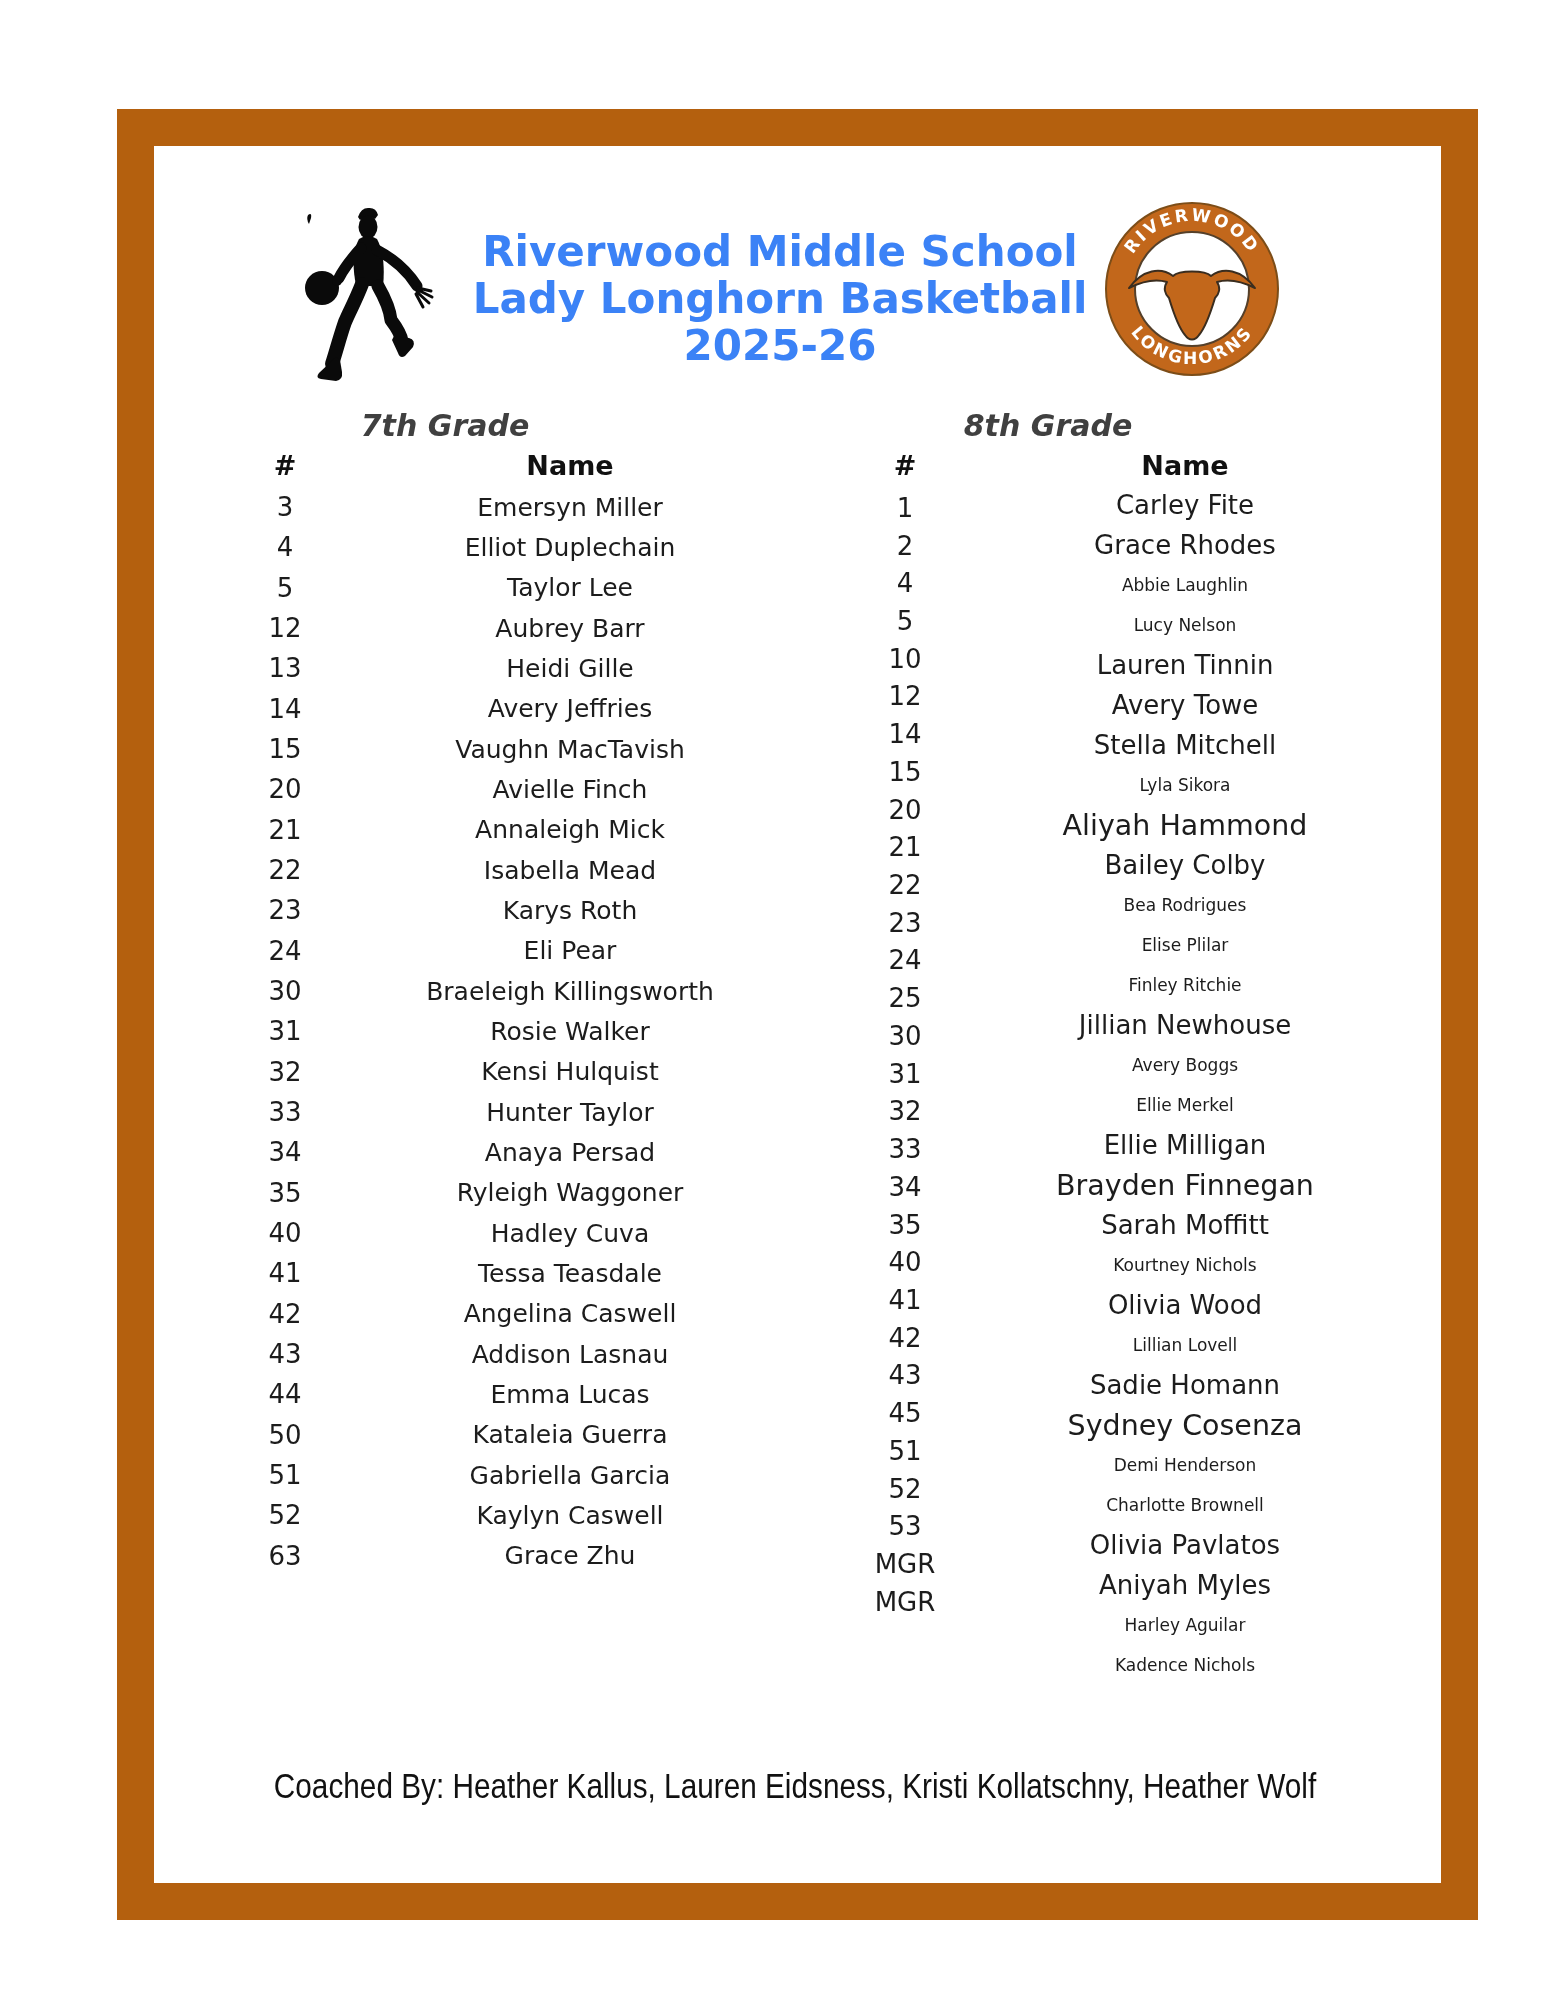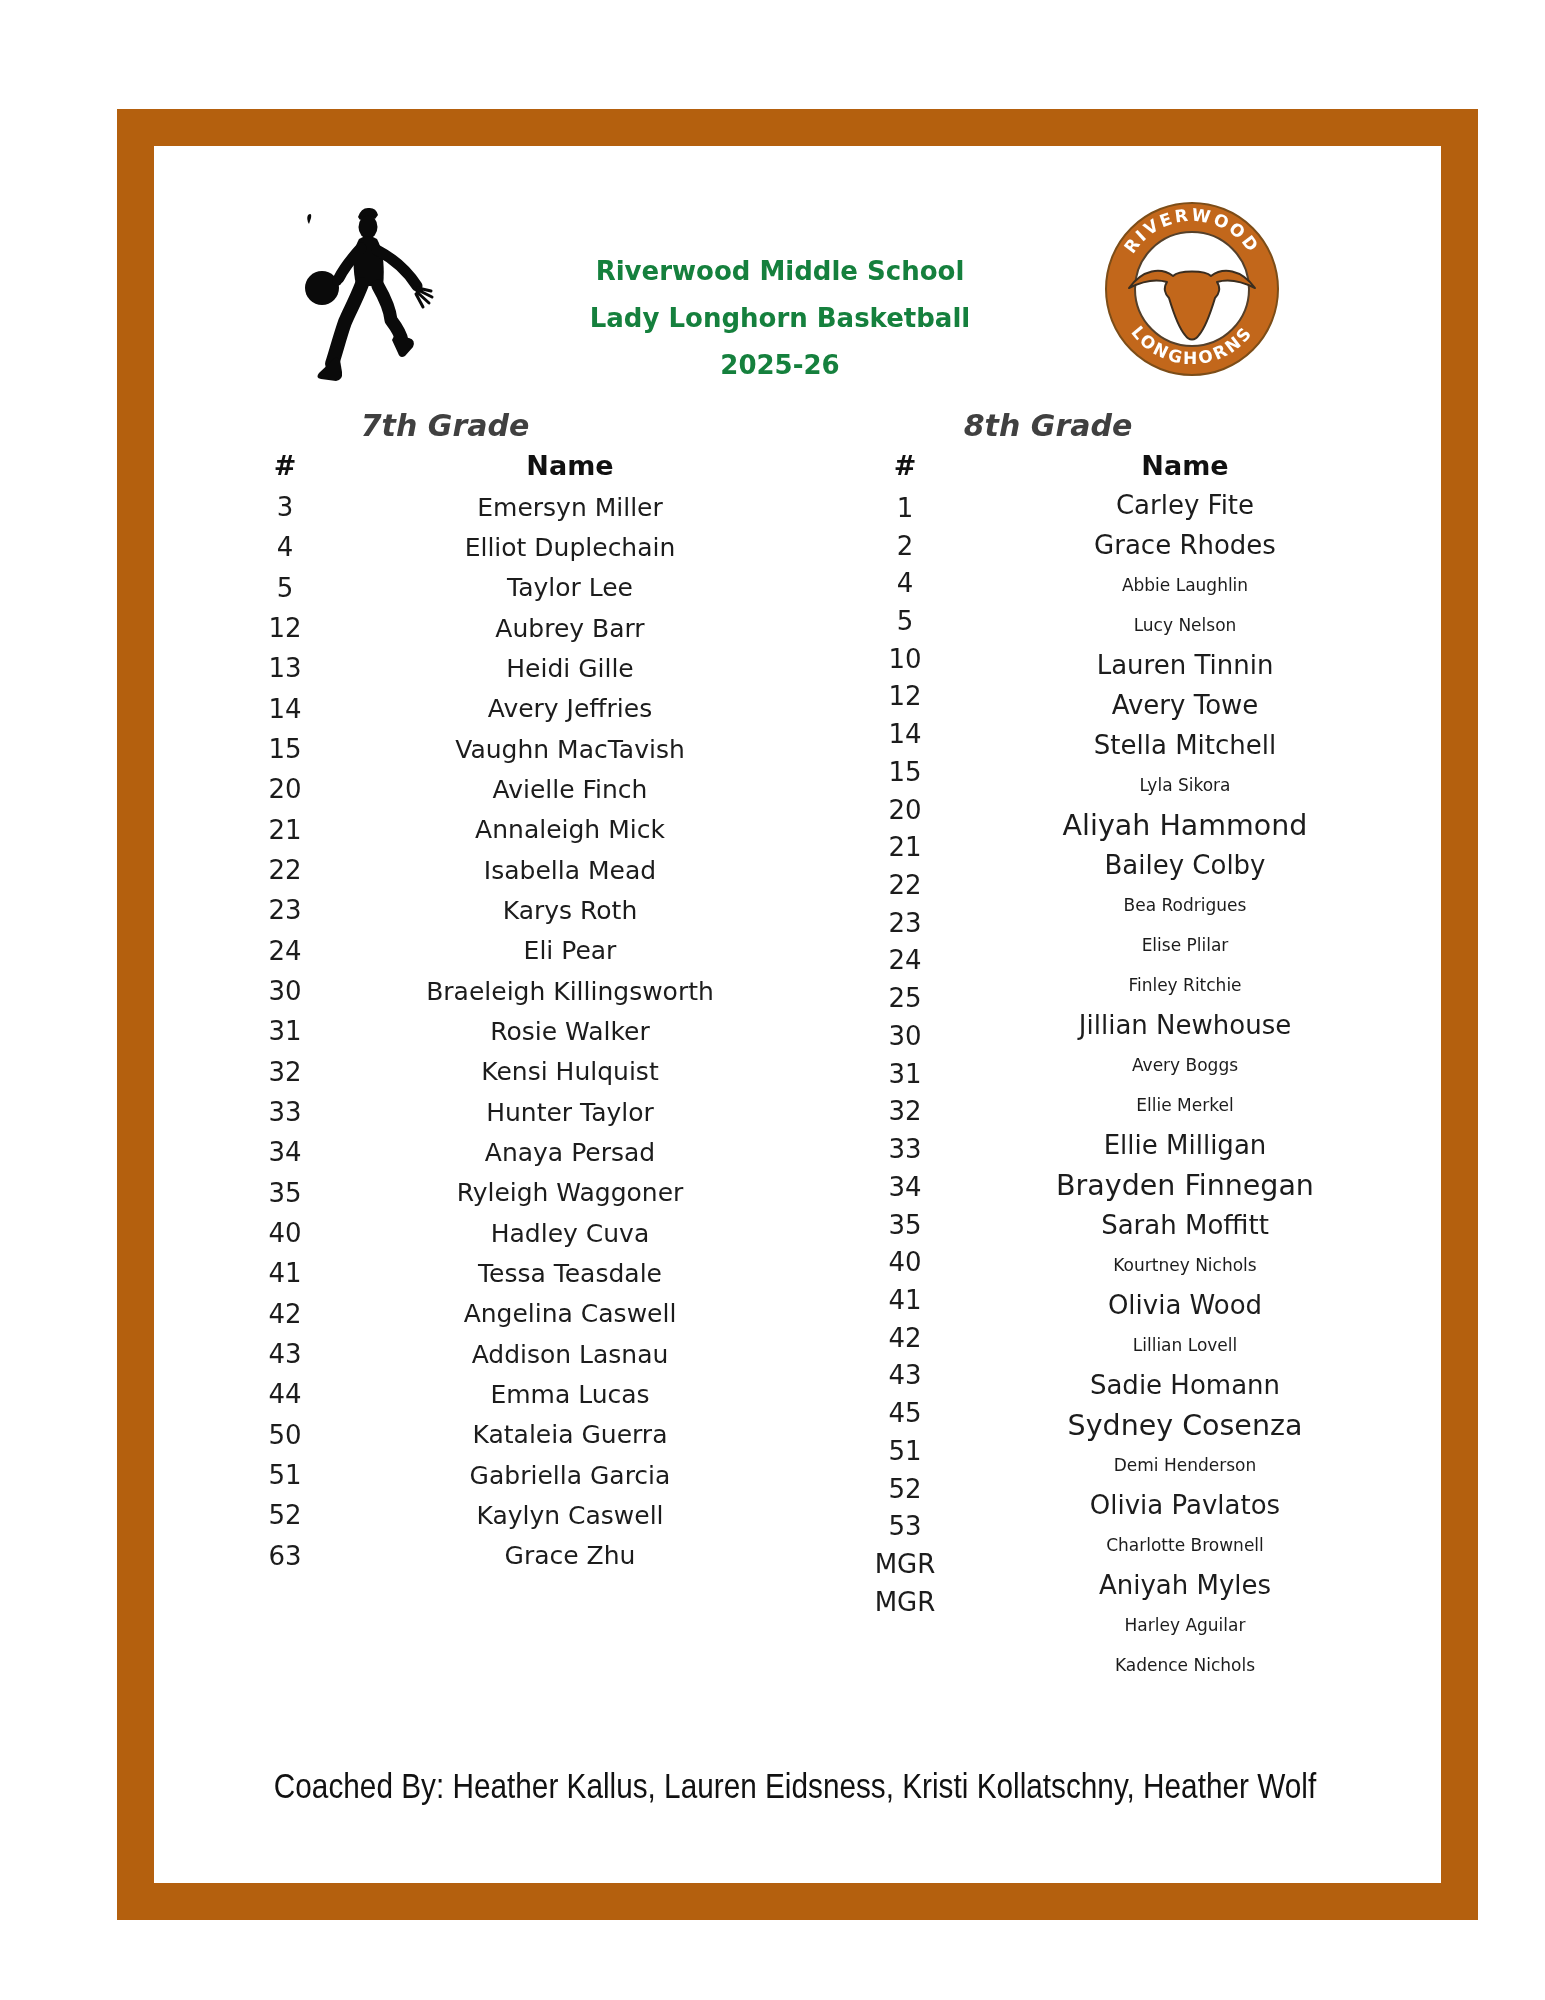--- a/index.html
+++ b/index.html
@@ -7,21 +7,21 @@
     width:1545px;height:2000px;position:relative;background:#ffffff;
     font-family:"DejaVu Sans",sans-serif;color:#1c1c1c;overflow:hidden;
   }
   .frame{
     position:absolute;left:117px;top:109px;width:1287px;height:1737px;
     border:37px solid #b4600e;
   }
   .player-art{position:absolute;left:298px;top:204px;width:145px;height:192px;}
   .title-block{
     position:absolute;left:420px;top:228px;width:720px;text-align:center;
-    font-weight:bold;font-size:26px;line-height:47px;color:#15803d;margin-top:20px;
+    font-weight:bold;font-size:42px;line-height:47px;color:#3b82f6;
   }
   .logo-art{position:absolute;left:1103px;top:200px;width:178px;height:178px;}
   .grade-head{
     position:absolute;top:408px;width:300px;text-align:center;
     font-weight:bold;font-style:italic;font-size:30px;color:#404040;
   }
   .g7-head{left:295px;} .g8-head{left:898px;}
   .col-head{
     position:absolute;top:450px;text-align:center;font-weight:bold;
     font-size:27px;color:#111;
@@ -224,20 +224,20 @@
     <div class="it sz-sm">Ellie Merkel</div>
     <div class="it sz-md">Ellie Milligan</div>
     <div class="it sz-lg">Brayden Finnegan</div>
     <div class="it sz-md">Sarah Moffitt</div>
     <div class="it sz-sm">Kourtney Nichols</div>
     <div class="it sz-md">Olivia Wood</div>
     <div class="it sz-sm">Lillian Lovell</div>
     <div class="it sz-md">Sadie Homann</div>
     <div class="it sz-lg">Sydney Cosenza</div>
     <div class="it sz-sm">Demi Henderson</div>
+    <div class="it sz-sm">Charlotte Brownell</div>
     <div class="it sz-md">Olivia Pavlatos</div>
-    <div class="it sz-sm">Charlotte Brownell</div>
     <div class="it sz-md">Aniyah Myles</div>
     <div class="it sz-sm">Harley Aguilar</div>
     <div class="it sz-sm">Kadence Nichols</div>
   </div>
 
 <div class="coach-line">Coached By: Heather Kallus, Lauren Eidsness, Kristi Kollatschny, Heather Wolf</div>
 
 </body></html>

